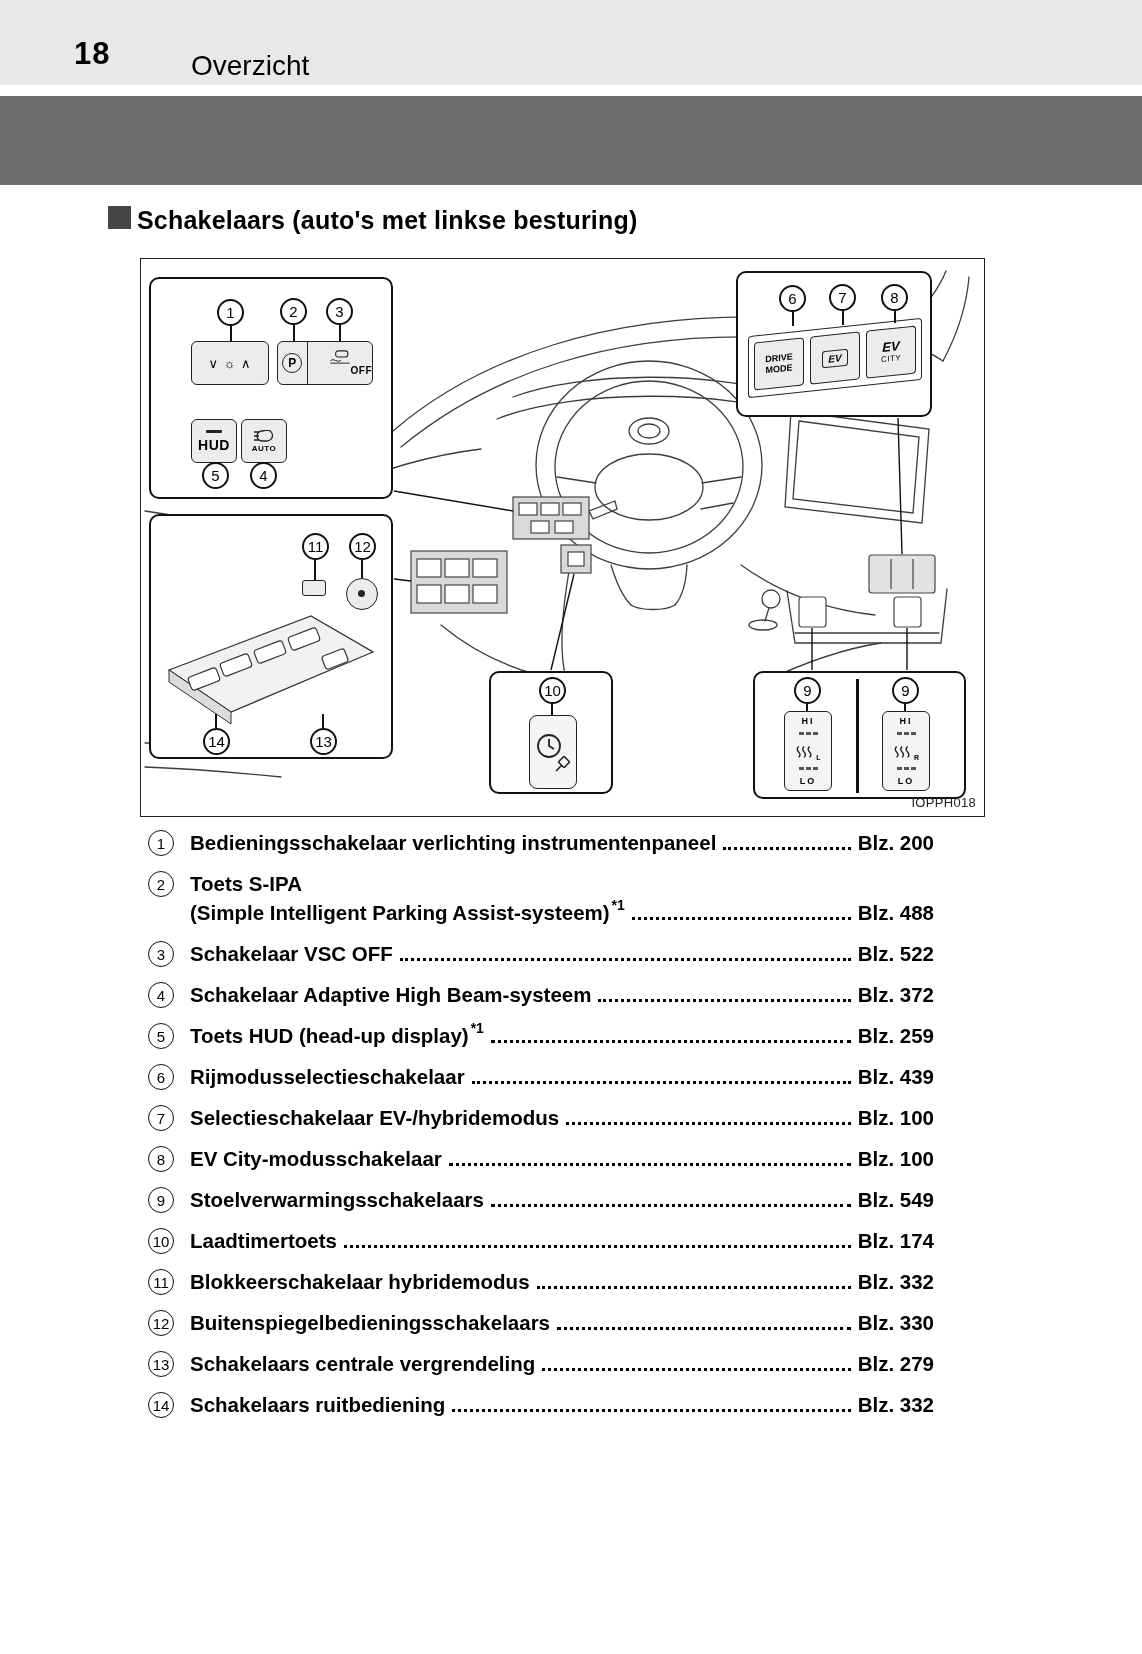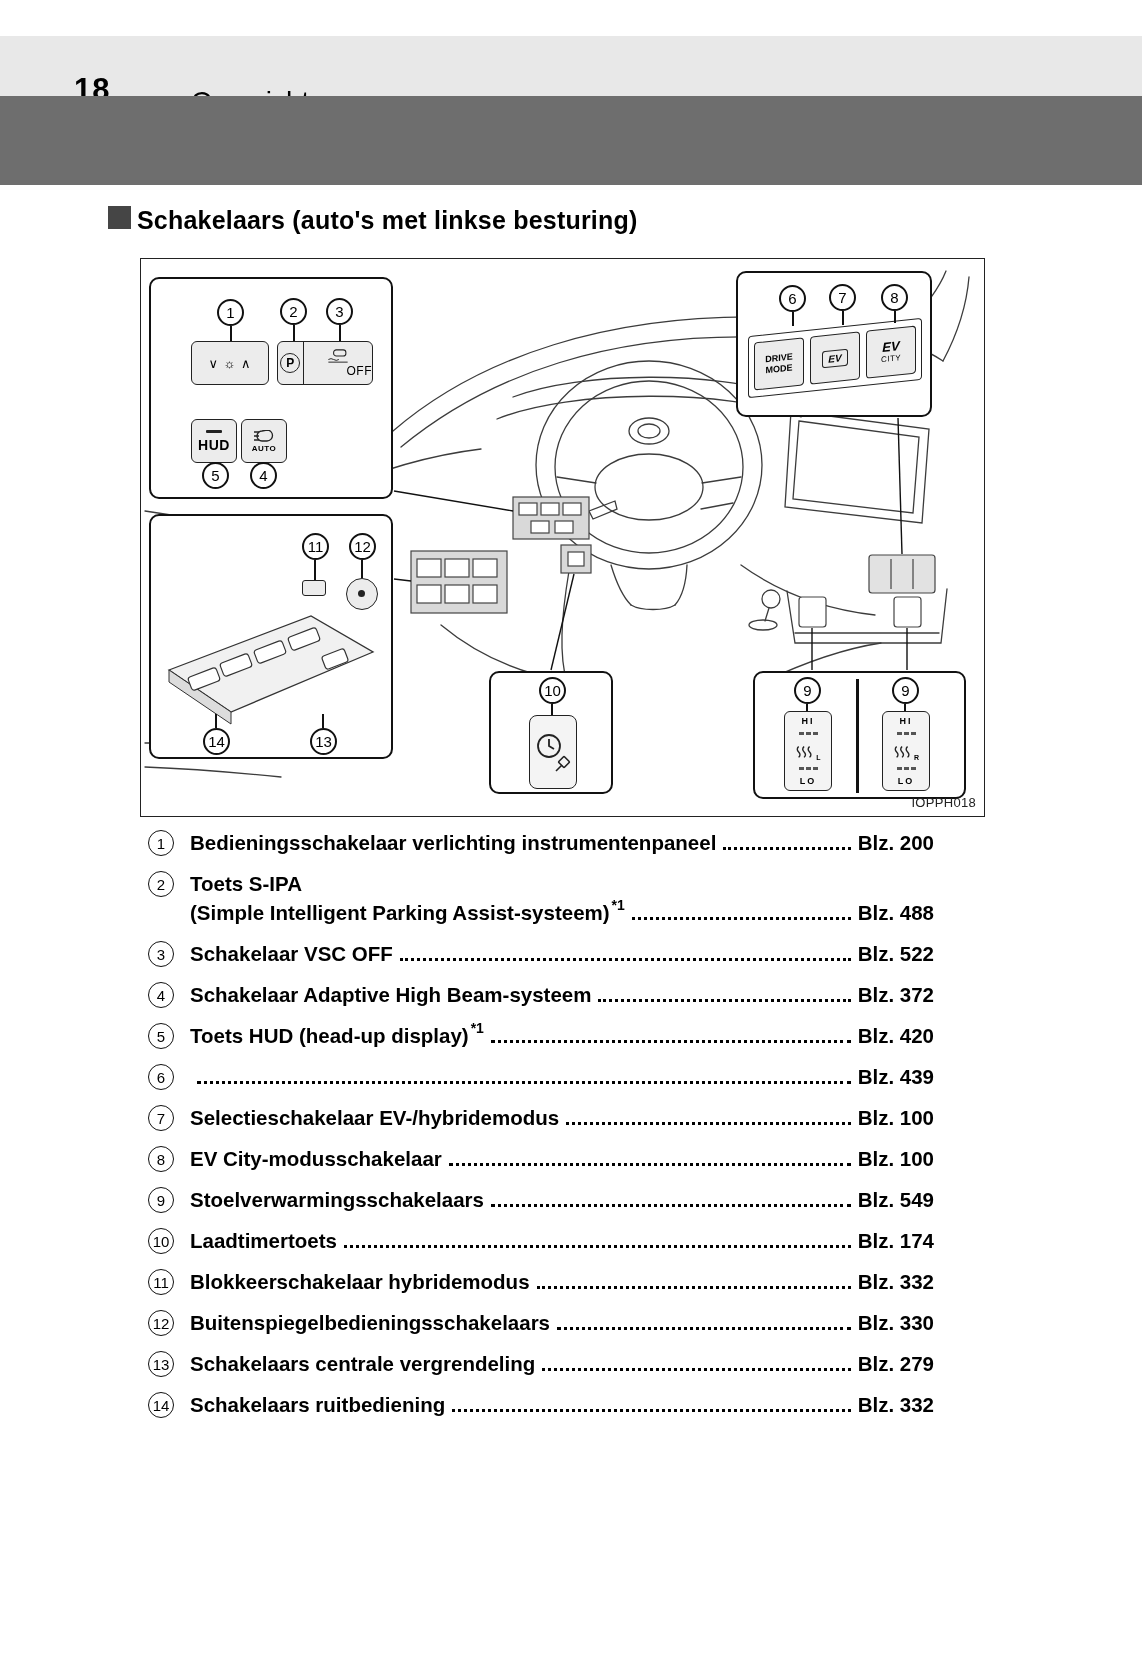--- a/index.html
+++ b/index.html
@@ -5,21 +5,21 @@
   * { box-sizing: border-box; }
   html, body { margin: 0; padding: 0; }
   body {
     width: 1142px; height: 1654px; position: relative;
     background: #ffffff; color: #000;
     font-family: "Liberation Sans", sans-serif;
     overflow: hidden;
   }
 
   
-  .top-band { position: absolute; left: 0; top: 0; width: 1142px; height: 96px; background: #e8e8e8; margin-top: 36px; }
+  .top-band { position: absolute; left: 0; top: 0; width: 1142px; height: 85px; background: #e8e8e8; }
   .page-num { position: absolute; left: 74px; top: 36px; font-size: 31px; font-weight: bold; letter-spacing: 1px; }
   .section-name { position: absolute; left: 191px; top: 50px; font-size: 28px; }
   .chapter-band { position: absolute; left: 0; top: 96px; width: 1142px; height: 89px; background: #6e6e6e; }
 
   
   .heading { position: absolute; left: 108px; top: 206px; display: flex; align-items: flex-start; }
   .heading-sq { width: 23px; height: 23px; background: #454545; margin-right: 6px; flex: 0 0 auto; }
   .heading-title { font-size: 25px; font-weight: bold; letter-spacing: 0.2px; }
 
   
@@ -37,21 +37,21 @@
 
   .btn {
     position: absolute; border: 1.5px solid #222; border-radius: 6px; background: #ececec;
     display: flex; flex-direction: column; align-items: center; justify-content: center;
   }
   .dimmer-glyph { font-size: 13px; letter-spacing: 1px; white-space: nowrap; }
   .split { flex-direction: row; padding: 0; }
   .split-half { flex: 1; height: 100%; display: flex; flex-direction: column; align-items: center; justify-content: center; }
   .split-half + .split-half { border-left: 1.5px solid #222; }
   .sipa-p { width: 20px; height: 20px; border: 1.6px solid #222; border-radius: 50%; display: flex; align-items: center; justify-content: center; font-size: 12px; font-weight: bold; }
-  .vsc-off-label { font-size: 12px; font-weight: normal; margin-top: 1px; letter-spacing: 0.5px; margin-left: 43px; }
+  .vsc-off-label { font-size: 10px; font-weight: bold; margin-top: 1px; letter-spacing: 0.5px; margin-left: 43px; }
   .hud-bar { width: 16px; height: 3px; background: #222; border-radius: 1px; margin-bottom: 4px; }
   .hud-label { font-size: 14px; font-weight: bold; letter-spacing: 0.5px; }
   .auto-label { font-size: 8px; font-weight: bold; margin-top: 2px; letter-spacing: 0.5px; }
 
   .tr-panel {
     position: absolute; left: 10px; top: 54px; width: 174px; height: 62px;
     border: 1.5px solid #222; background: #fff; border-radius: 4px;
     transform: skewY(-6deg);
     display: flex; align-items: center; justify-content: space-between; padding: 5px;
   }
@@ -378,27 +378,28 @@
       <span class="pref">Blz. 372</span>
     </span>
   </div>
 
   <div class="lrow">
     <span class="cnum-l">5</span>
     <span class="rline">
       <span class="rtext">Toets HUD (head-up display)</span>
       <span class="sup">*1</span>
       <span class="leader"></span>
-      <span class="pref">Blz. 420</span>
+      <span class="pref">Blz. 259</span>
     </span>
   </div>
 
   <div class="lrow">
     <span class="cnum-l">6</span>
     <span class="rline">
+      <span class="rtext">Rijmodusselectieschakelaar</span>
       <span class="leader"></span>
       <span class="pref">Blz. 439</span>
     </span>
   </div>
 
   <div class="lrow">
     <span class="cnum-l">7</span>
     <span class="rline">
       <span class="rtext">Selectieschakelaar EV-/hybridemodus</span>
       <span class="leader"></span>

